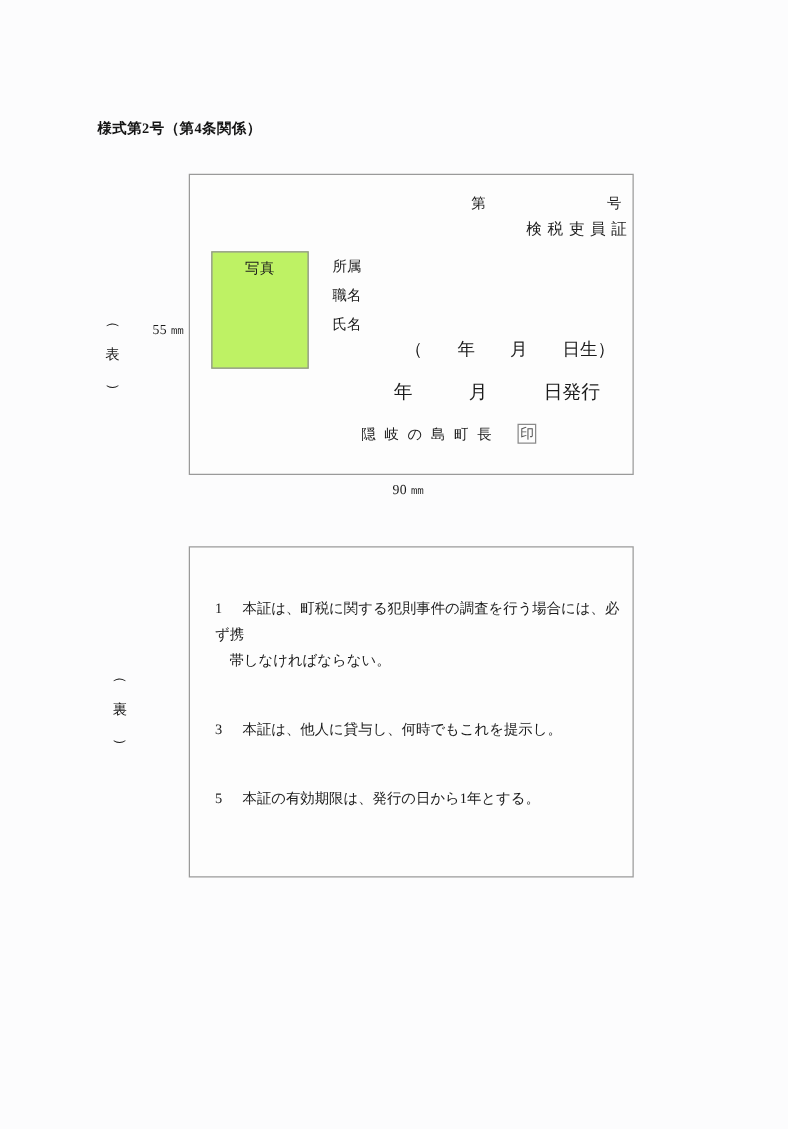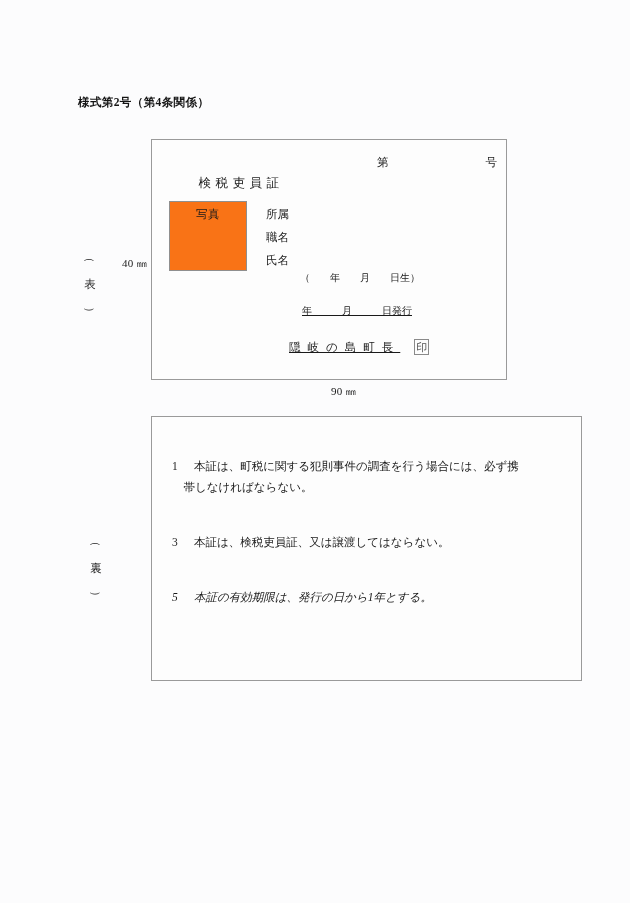--- a/index.html
+++ b/index.html
@@ -44,22 +44,22 @@
     box-sizing: border-box;
   }
   .card-front {
     left: 151px;
     top: 139px;
     width: 356px;
     height: 241px;
   }
   .card-back {
     left: 151px;
-    top: 416px;
-    width: 431px;
+    top: 437px;
+    width: 356px;
     height: 265px;
   }
 
   
   .side-label {
     position: absolute;
     font-size: 11.5px;
     line-height: 1.12;
     text-align: center;
     color: #1a1a1a;
@@ -79,103 +79,101 @@
 
   
   .dim {
     position: absolute;
     font-size: 11px;
     color: #1a1a1a;
     white-space: nowrap;
     letter-spacing: 0.2px;
   }
   .dim-height { left: 122px; top: 256px; }
-  .dim-width  { left: 331px; top: 384px; }
+  .dim-width  { left: 314px; top: 384px; }
 
   
   .serial-line {
     position: absolute;
     left: 225px;
     top: 15px;
     width: 120px;
     font-size: 11.5px;
     display: flex;
     justify-content: space-between;
     white-space: nowrap;
   }
 
   .card-title {
     position: absolute;
-    left: 16px;
+    left: 4px;
     right: 0;
     top: 35px;
-    text-align: left;
+    text-align: right;
     font-size: 12.5px;
     letter-spacing: 4.5px;
     text-indent: 4.5px;
     padding-left: 26px;
     white-space: nowrap;
   }
 
   .photo-box {
     position: absolute;
     left: 17px;
     top: 61px;
     width: 78px;
-    height: 70px;
+    height: 94px;
     border: 1px solid #8f8f8f;
     box-sizing: border-box;
-    background: #f97316;
+    background: #bef264;
   }
   .photo-box .photo-label {
     display: block;
     text-align: center;
     font-size: 11.5px;
     margin-top: 5px;
     letter-spacing: 0.5px;
   }
 
   .field-list {
     position: absolute;
     left: 114px;
     top: 63px;
     font-size: 11.5px;
     line-height: 23px;
   }
   .field-list .field-row { white-space: nowrap; text-align: center; }
 
   .birth-line {
     position: absolute;
-    left: 148px;
+    left: 172px;
     top: 131px;
-    font-size: 10px;
+    font-size: 14px;
     white-space: nowrap;
   }
   .issue-line {
     position: absolute;
-    left: 150px;
+    left: 163px;
     top: 164px;
-    font-size: 10px;
-    white-space: nowrap;
-    text-decoration: underline;
+    font-size: 15px;
+    white-space: nowrap;
   }
 
   .mayor-line {
     position: absolute;
     left: 130px;
     top: 199px;
     font-size: 11.5px;
     white-space: nowrap;
     display: flex;
     align-items: center;
   }
   .mayor-line .mayor-name {
     letter-spacing: 7px;
     text-indent: 7px;
-    text-decoration: underline;
   }
   .seal-box {
     display: inline-block;
     margin-left: 14px;
     border: 1px solid #8a8a8a;
     padding: 0 1px;
     font-size: 11px;
     line-height: 14px;
     color: #555;
     box-sizing: border-box;
@@ -187,41 +185,41 @@
     left: 20px;
     top: 18px;
     right: 10px;
     font-size: 11.5px;
     line-height: 21px;
   }
   .rule {
     margin-bottom: 13px;
     white-space: pre-line;
   }
-  .rule:last-child { margin-bottom: 12px; font-style: italic; }
+  .rule:last-child { margin-bottom: 12px; }
   .rule .rule-num {
     display: inline-block;
     width: 22px;
   }
   .rule .rule-text { white-space: pre-line; }
 </style>
 </head>
 <body>
 
 <div class="page">
 
   <div class="form-header">様式第2号（第4条関係）</div>
 
   <div class="side-label side-label-front">
     <span class="paren paren-open">（</span>
     <span class="ch">表</span>
     <span class="paren paren-close">）</span>
   </div>
 
-  <div class="dim dim-height">40 ㎜</div>
+  <div class="dim dim-height">55 ㎜</div>
 
   <div class="dim dim-width">90 ㎜</div>
 
   <div class="card card-front">
 
     <div class="serial-line">
       <span>第</span>
       <span>号</span>
     </div>
 
@@ -257,21 +255,21 @@
   <div class="card card-back">
     <div class="rules">
 
       <div class="rule">
         <span class="rule-num">1</span><span class="rule-text">本証は、町税に関する犯則事件の調査を行う場合には、必ず携
 　帯しなければならない。</span>
       </div>
 
 
       <div class="rule">
-        <span class="rule-num">3</span><span class="rule-text">本証は、検税吏員証、又は譲渡してはならない。</span>
+        <span class="rule-num">3</span><span class="rule-text">本証は、他人に貸与し、何時でもこれを提示し。</span>
       </div>
 
 
       <div class="rule">
         <span class="rule-num">5</span><span class="rule-text">本証の有効期限は、発行の日から1年とする。</span>
       </div>
 
     </div>
   </div>
 

